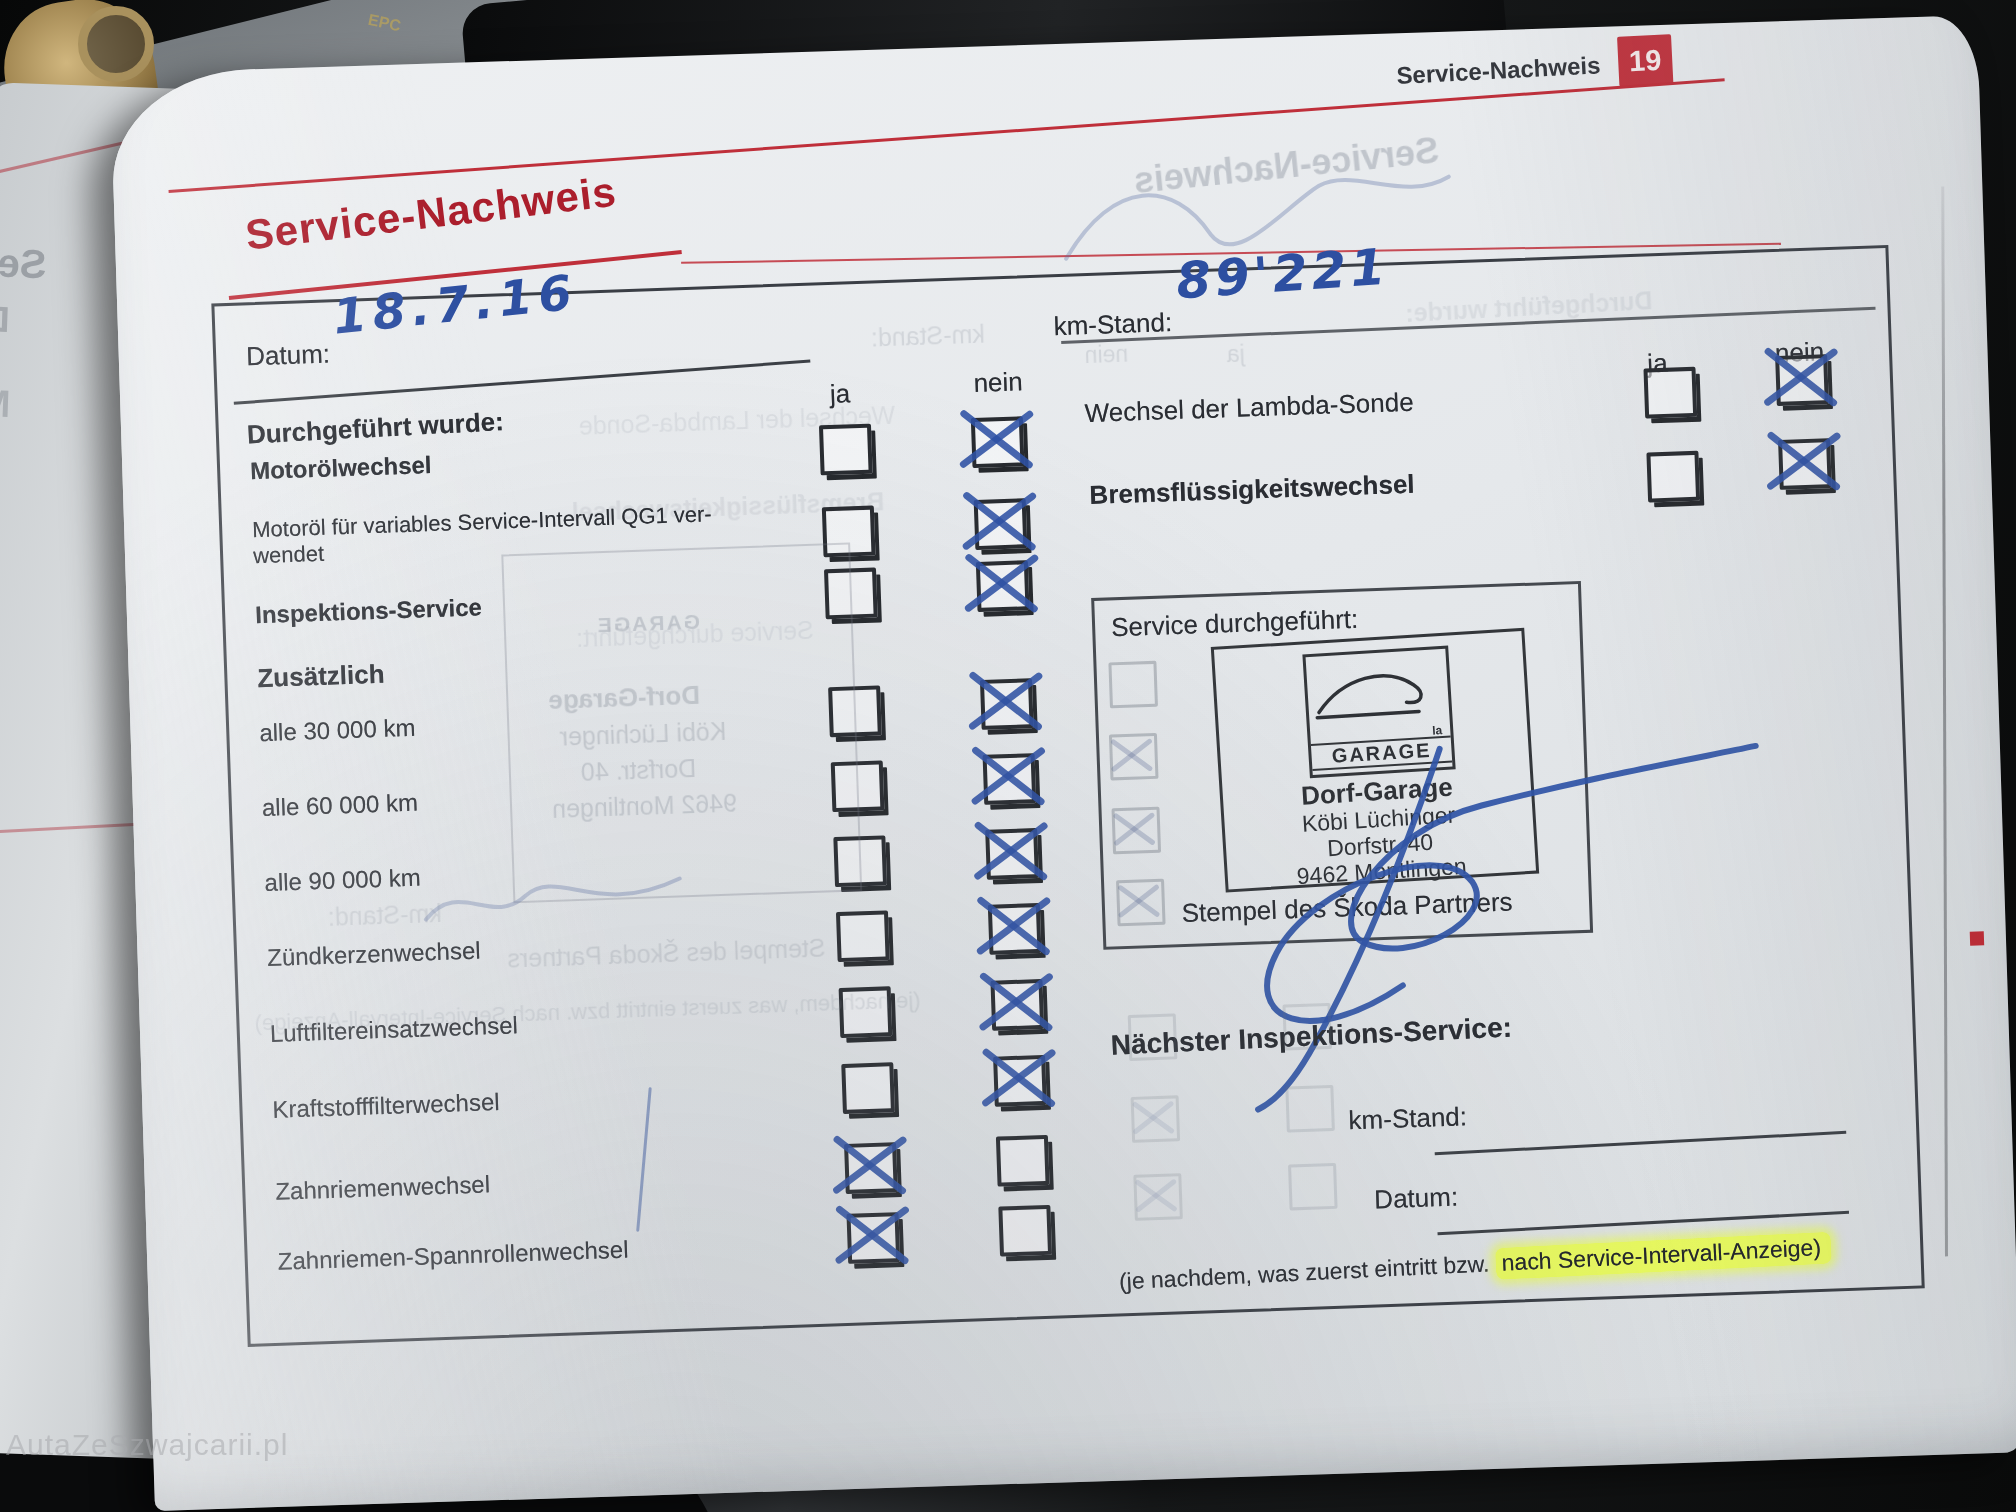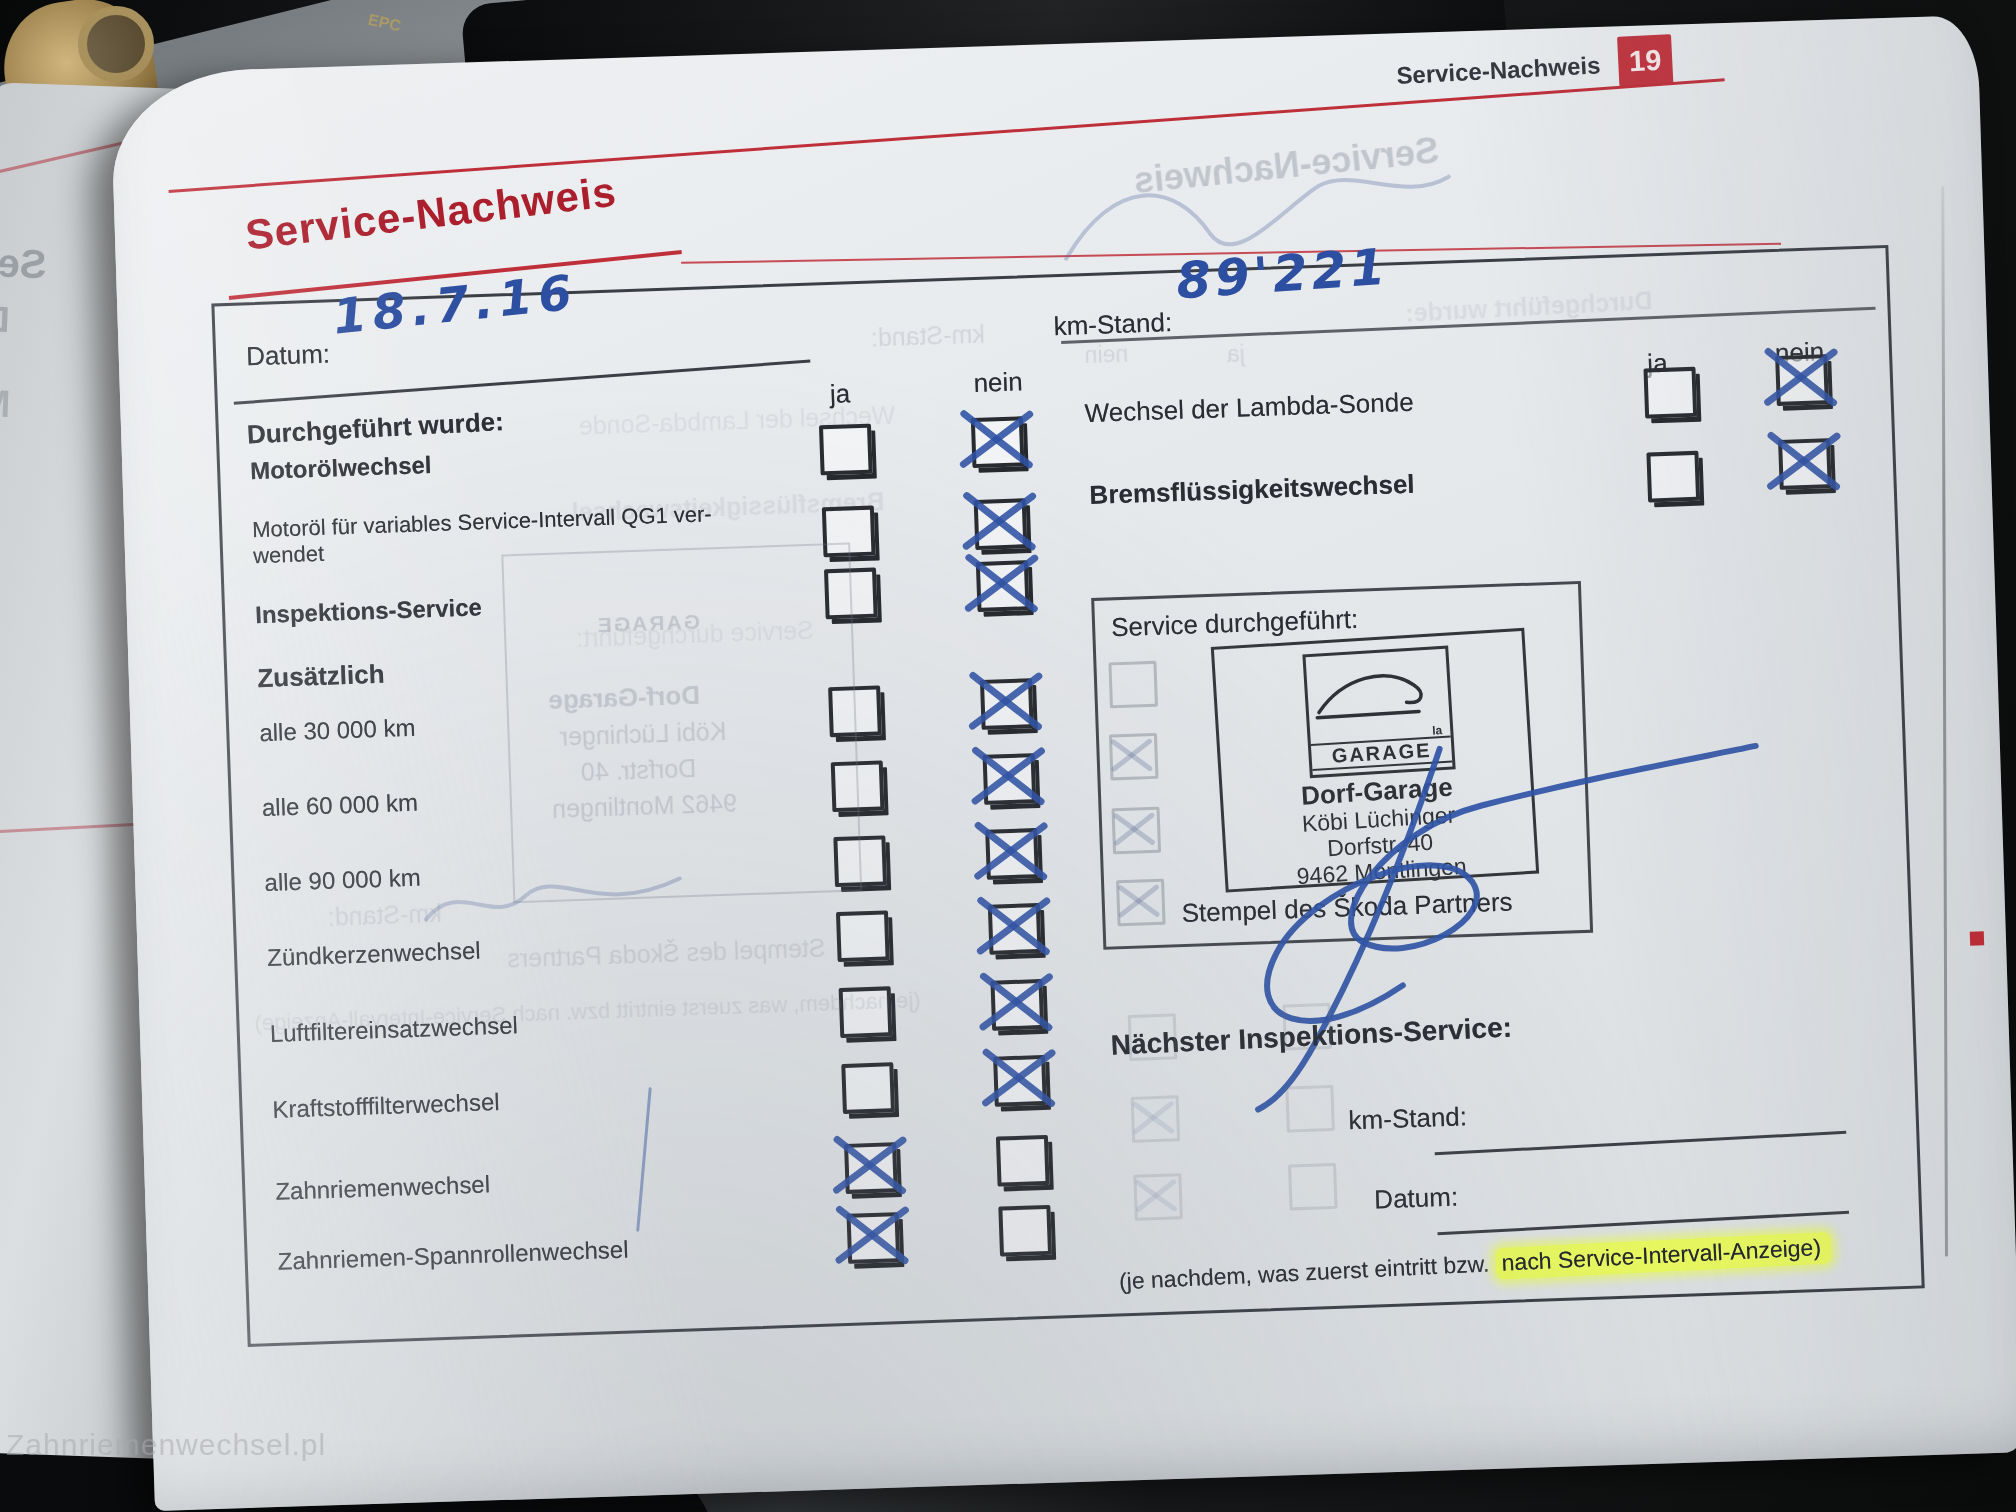--- a/index.html
+++ b/index.html
@@ -293,14 +293,14 @@
         <span>(je nachdem, was zuerst eintritt bzw. </span><span class="hl">nach Service-Intervall-Anzeige)</span>
       </div>
     </div>
 
     <div class="abs crease"></div>
     <div class="abs reddot" style="left:1832px;top:916px"></div>
 
     <div class="abs pageshade"></div>
   </div>
 
-  <div class="abs watermark">Zahnriemenwechsel.pl</div>
+  <div class="abs watermark">AutaZeSzwajcarii.pl</div>
 </div>
 
 </body></html>

